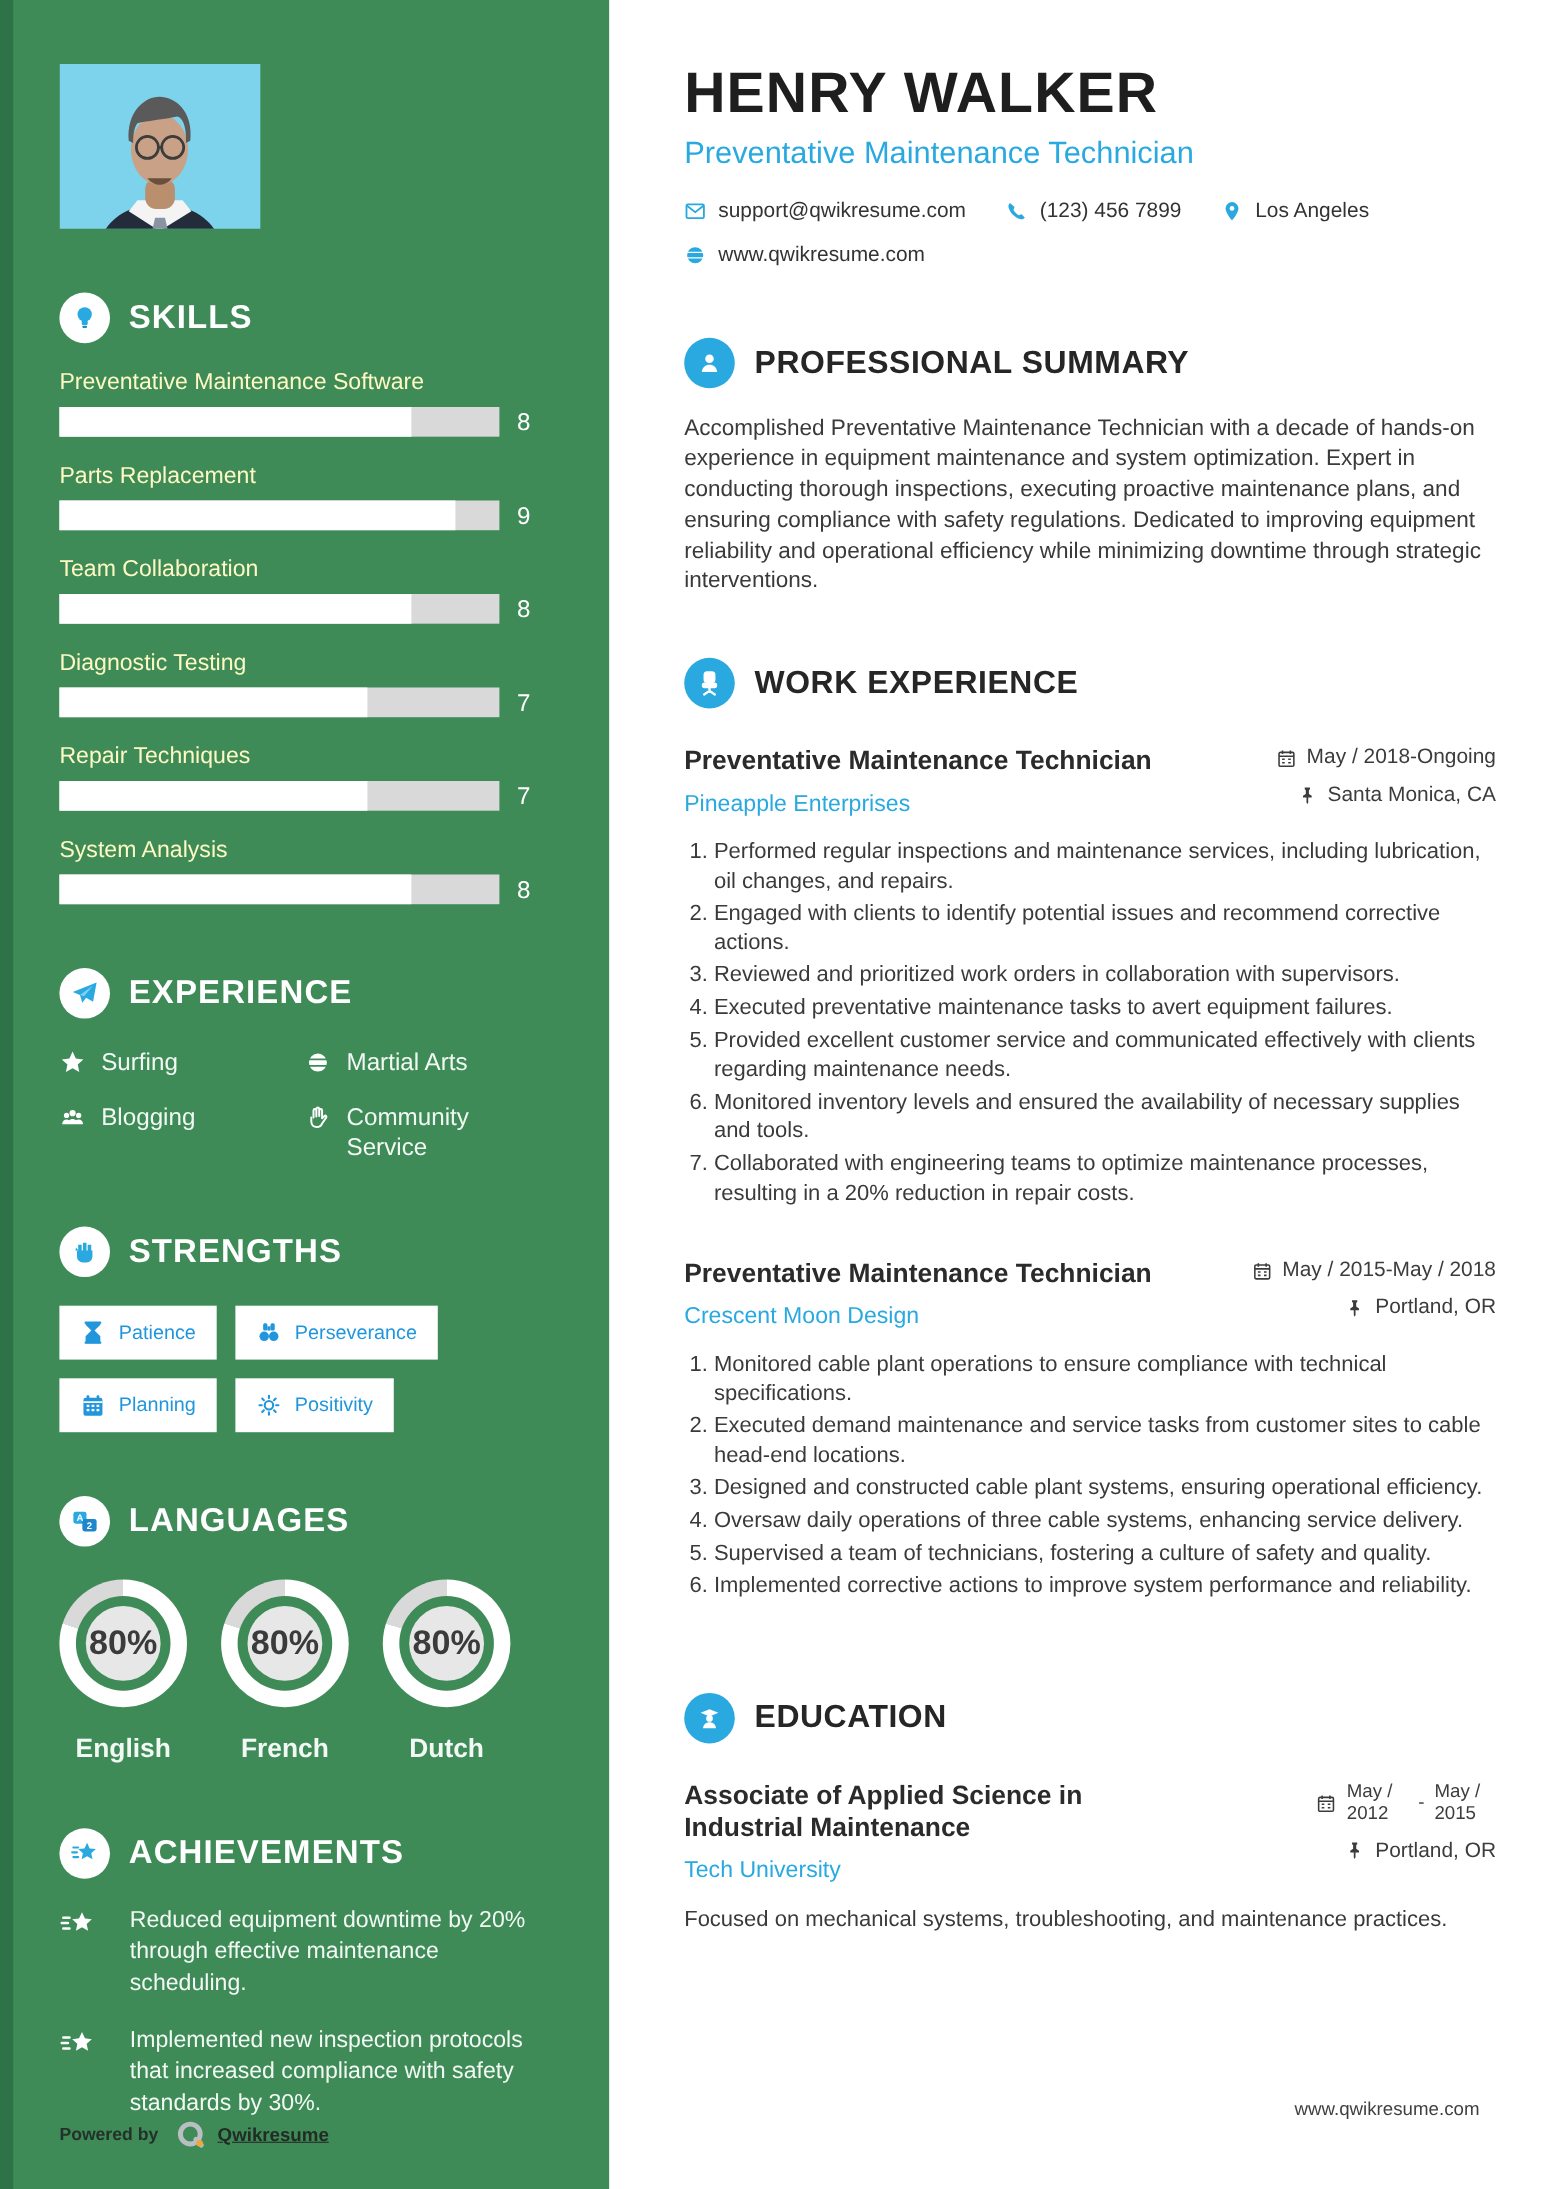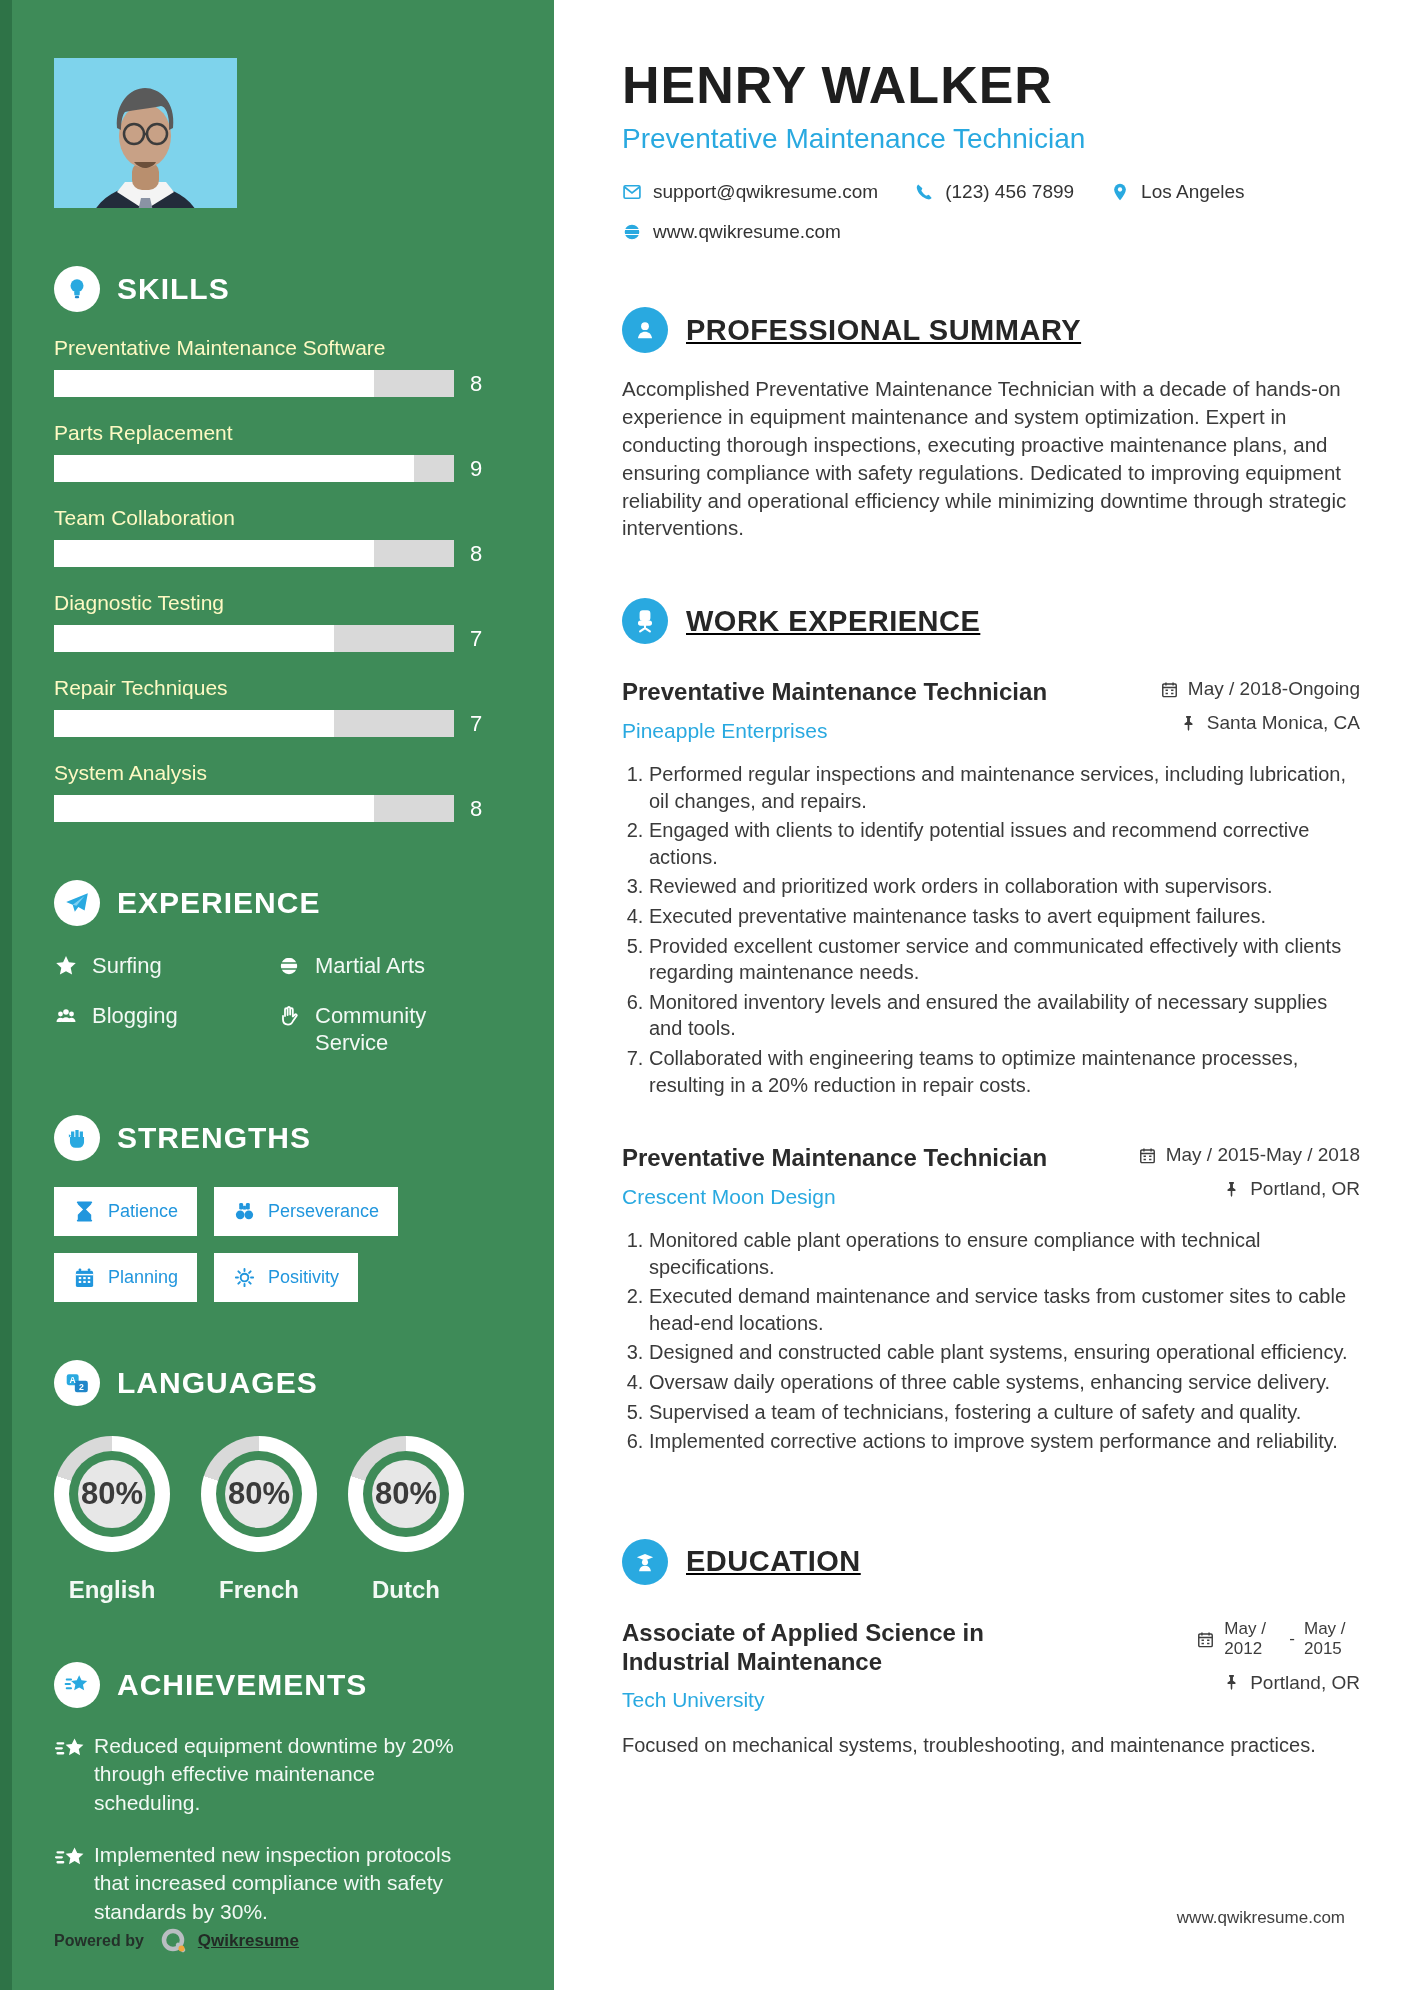--- a/index.html
+++ b/index.html
@@ -40,42 +40,42 @@
   .chip svg { width:23px; height:23px; }
   .chip-label { font-size:18px; color:#2196dd; }
 
   .donut-row { display:flex; gap:31px; margin-top:30px; }
   .lang { display:flex; flex-direction:column; align-items:center; width:116px; }
   .donut { position:relative; width:116px; height:116px; border-radius:50%; }
   .donut::before { content:""; position:absolute; inset:15px; border-radius:50%; background:#3e8b58; }
   .donut-center { position:absolute; inset:24px; border-radius:50%; background:#e7e7e7; display:flex; align-items:center; justify-content:center; font-size:31px; font-weight:bold; color:#3b3b3b; }
   .lang-label { margin-top:24px; font-size:24px; color:#f2f9f4;font-weight:bold; }
 
-  .ach-item { display:flex; gap:6px; margin-top:24px; }
+  .ach-item { display:flex; gap:30px; margin-top:24px; }
   .ach-item svg { width:34px; height:34px; flex:none; margin-top:0; }
   .ach-text { font-size:21px; line-height:1.35; color:#f2f9f4; max-width:360px; }
 
   .side-footer { margin-top:auto; display:flex; align-items:center; gap:10px; }
   .powered { font-size:16px; font-weight:bold; color:#24312a; }
   .qlogo { width:30px; height:30px; margin-left:4px; }
   .brand-link { font-size:17px; font-weight:bold; color:#222b25; text-decoration:underline; cursor:pointer; }
 
   
   .main { flex:1; position:relative; padding:55px 47px 0 68px; background:#ffffff; }
   .name { font-size:52px; font-weight:bold; color:#1e1e1e; letter-spacing:1px; }
   .job-title { font-size:28px; color:#29a9e0; margin-top:8px; }
   .contact-row { display:flex; align-items:center; gap:10px; margin-top:26px; }
   .contact-row.second { margin-top:18px; }
   .contact-item { display:flex; align-items:center; gap:11px; margin-right:26px; }
   .contact-item svg { width:20px; height:20px; }
   .contact-text { font-size:19px; color:#333333; }
   a.contact-text { text-decoration:none; cursor:pointer; }
 
   .section { margin-top:64px; }
-  .sec-head { display:flex; align-items:center; gap:18px;text-decoration:underline; }
+  .sec-head { display:flex; align-items:center; gap:18px; }
   .sec-circle { width:46px; height:46px; border-radius:50%; background:#29a9e0; display:flex; align-items:center; justify-content:center; flex:none; }
   .sec-circle svg { width:26px; height:26px; }
   .sec-title { font-size:29px; font-weight:bold; color:#262626; letter-spacing:0.5px; }
 
   .summary-text { margin-top:22px; font-size:20.5px; line-height:1.36; color:#3a3a3a; max-width:745px; }
 
   .job { margin-top:34px; }
   .job.second { margin-top:46px; }
   .job-head { display:flex; justify-content:space-between; align-items:flex-start; }
   .job-left { max-width:500px; }

